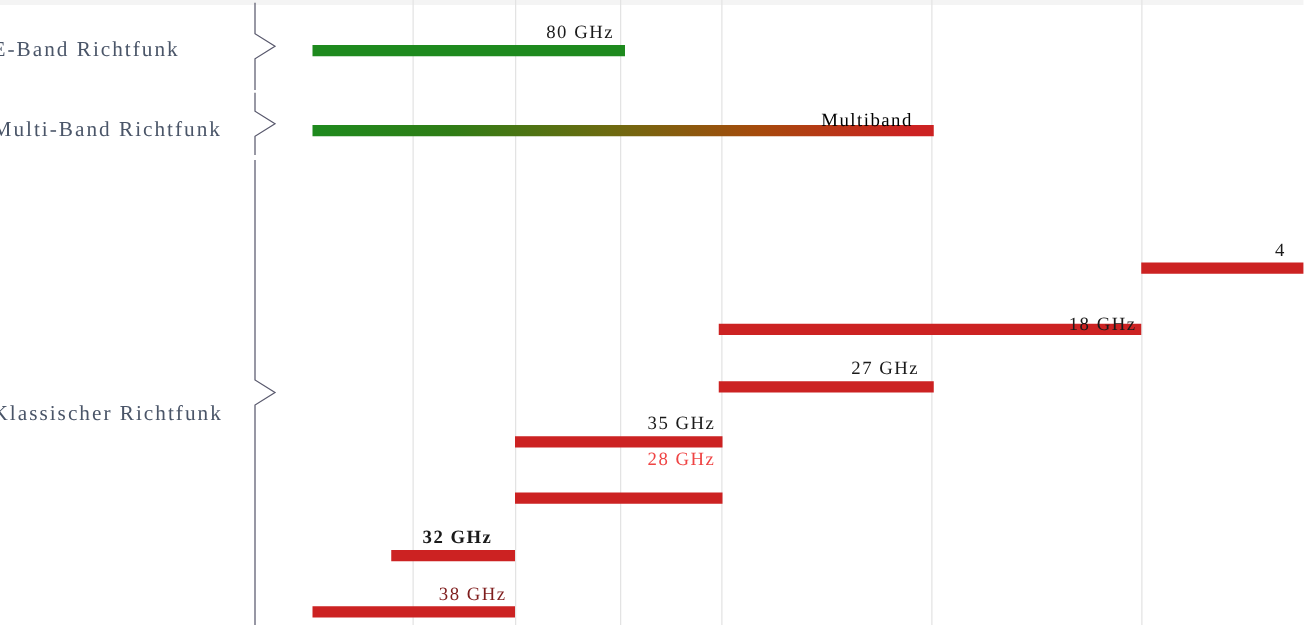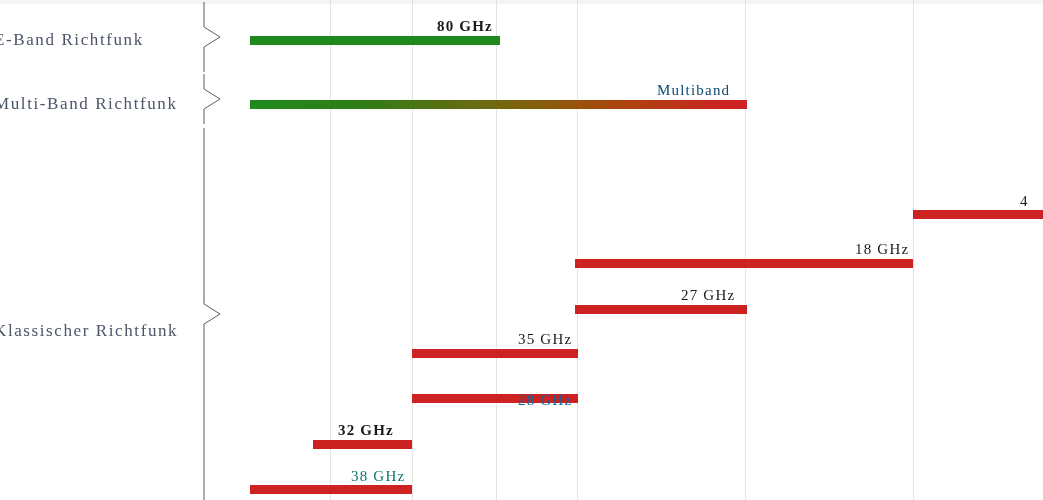--- a/index.html
+++ b/index.html
@@ -93,32 +93,32 @@
     </div>
 
   <div id="labels-layer">
       <div class="category-label" style="left: -6px; top: 30px; color: rgb(74, 85, 104);">E-Band Richtfunk</div>
       <div class="category-label" style="left: -6px; top: 94px; color: rgb(74, 85, 104);">Multi-Band Richtfunk</div>
       <div class="category-label" style="left: -6px; top: 321px; color: rgb(74, 85, 104);">Klassischer Richtfunk</div>
     </div>
 
   <div id="bars-layer">
       <div class="bar bar-green" style="left: 250px; width: 250px; top: 36px;"></div>
-      <div class="bar-label" style="left: 437px; top: 18px; color: rgb(26, 26, 26); font-weight: bold;">80 GHz</div>
+      <div class="bar-label" style="left: 437px; top: 18px; color: rgb(26, 26, 26);">80 GHz</div>
       <div class="bar bar-grad" style="left: 250px; width: 497px; top: 100px;"></div>
-      <div class="bar-label" style="left: 657px; top: 82px; color: #0c4a6e;">Multiband</div>
+      <div class="bar-label" style="left: 657px; top: 89px; color: #000000;">Multiband</div>
       <div class="bar bar-red" style="left: 913px; width: 130px; top: 210px;"></div>
       <div class="bar-label" style="left: 1020px; top: 193px; color: rgb(26, 26, 26);">4</div>
       <div class="bar bar-red" style="left: 575px; width: 338px; top: 259px;"></div>
-      <div class="bar-label" style="left: 855px; top: 241px; color: rgb(26, 26, 26);">18 GHz</div>
+      <div class="bar-label" style="left: 855px; top: 252px; color: rgb(26, 26, 26);">18 GHz</div>
       <div class="bar bar-red" style="left: 575px; width: 172px; top: 305px;"></div>
       <div class="bar-label" style="left: 681px; top: 287px; color: rgb(26, 26, 26);">27 GHz</div>
       <div class="bar bar-red" style="left: 412px; width: 166px; top: 349px;"></div>
       <div class="bar-label" style="left: 518px; top: 331px; color: rgb(26, 26, 26);">35 GHz</div>
       <div class="bar bar-red" style="left: 412px; width: 166px; top: 394px;"></div>
-      <div class="bar-label" style="left: 518px; top: 392px; color: #0369a1;">28 GHz</div>
+      <div class="bar-label" style="left: 518px; top: 360px; color: #ef4444;">28 GHz</div>
       <div class="bar bar-red" style="left: 313px; width: 99px; top: 440px;"></div>
       <div class="bar-label" style="left: 338px; top: 422px; color: rgb(26, 26, 26); font-weight: bold;">32 GHz</div>
       <div class="bar bar-red" style="left: 250px; width: 162px; top: 485px;"></div>
-      <div class="bar-label" style="left: 351px; top: 468px; color: #0f766e; text-align: center;">38 GHz</div>
+      <div class="bar-label" style="left: 351px; top: 468px; color: #7f1d1d; text-align: center;">38 GHz</div>
     </div>
 
 </div>
 
 </body></html>

